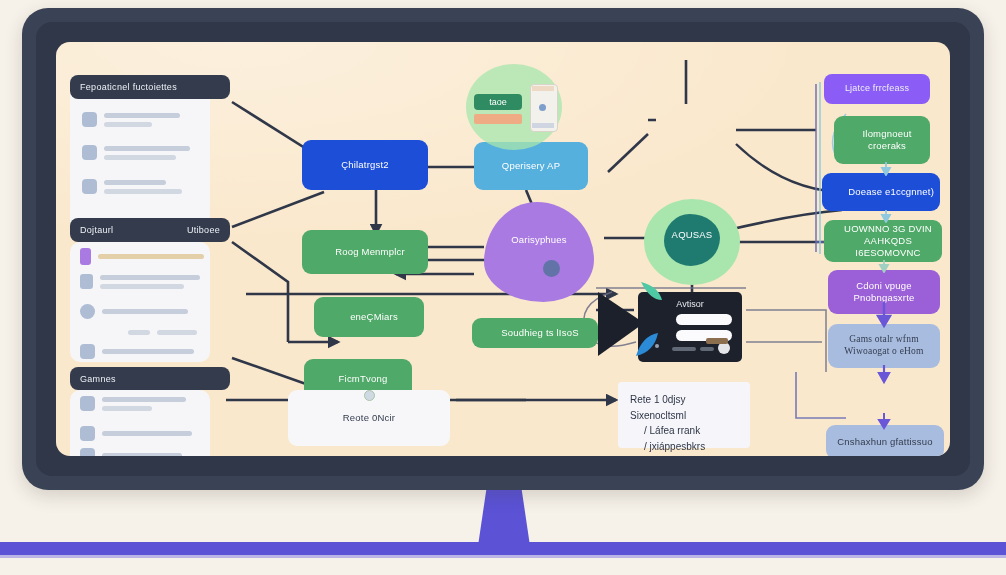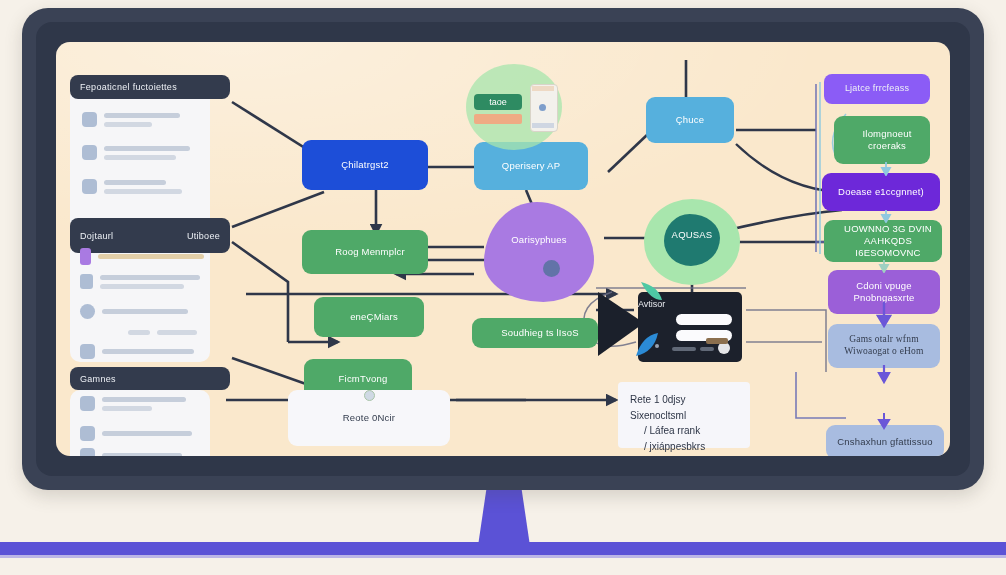--- a/index.html
+++ b/index.html
@@ -42,21 +42,21 @@
 
   
   .node{position:absolute;display:flex;align-items:center;justify-content:center;
         text-align:center;color:#fff;font-size:9.5px;line-height:1.25;
         letter-spacing:.2px;padding:4px 6px;box-sizing:border-box;}
   .rect{border-radius:9px;}
   .purple{background:#1d4ed8;text-align:center;}
   .purple-d{background:#9b5fd8;}
   .green{background:#4fa968;padding-left:16px;}
   .blue{background:#56b0dd;}
-  .blue-d{background:#6d28d9;}
+  .blue-d{background:#1d4ed8;justify-content:flex-end;}
   .periwinkle{background:#a8bce0;color:#333c4d;}
   .darkbar{background:#8b5cf6;border-radius:8px;color:#eef1f6;font-size:9px;}
   .whitecard{background:#f7f7fa;color:#333c4d;border-radius:9px;}
 
   
   .panel{position:absolute;background:#f6f6f8;border-radius:10px;}
   .panel-hdr{position:absolute;background:#333b4d;border-radius:8px;color:#eef1f6;
              font-size:9px;display:flex;align-items:center;padding:0 10px;
              justify-content:space-between;letter-spacing:.3px;}
   .row{position:absolute;display:flex;align-items:center;gap:7px;}
@@ -75,21 +75,21 @@
 
   
   .phone{position:absolute;background:#f3f1ec;border-radius:4px;border:1px solid #d9d4c8;}
   .phone-bar{position:absolute;background:#eed9c4;}
   .pill-green{position:absolute;background:#2e8b62;border-radius:4px;color:#fff;
               font-size:9px;display:flex;align-items:center;justify-content:center;}
   .pill-peach{position:absolute;background:#efab84;border-radius:2px;}
 
   
   #device{position:absolute;background:#1c212c;border-radius:5px;overflow:hidden;}
-  #device-label{position:absolute;color:#e7e9ee;font-size:9px;left:0;right:0;top:7px;text-align:left;}
+  #device-label{position:absolute;color:#e7e9ee;font-size:9px;left:0;right:0;top:7px;text-align:center;}
   .dev-slot{position:absolute;background:#fbfbfd;border-radius:7px;}
   .dev-chip{position:absolute;background:#6d7585;border-radius:2px;opacity:.85;}
   .dev-dot{position:absolute;border-radius:50%;background:#9aa2b1;}
   .plug{position:absolute;background:#8b6f4e;border-radius:2px;}
   #arrow-big{position:absolute;width:0;height:0;}
 
   .leaf{position:absolute;}
 
   
   #note{position:absolute;background:#f6f6fa;border-radius:4px;color:#2e3647;
@@ -211,21 +211,21 @@
         </div>
         <div class="row" style="left:26px;top:137px;">
           <div class="av"></div>
           <div class="lines">
             <div class="ln" style="width:62px;"></div>
               <div class="ln l2" style="width:78px;"></div>
           </div>
         </div>
 
         <div class="panel" style="left:14px;top:200px;width:140px;height:120px;"></div>
-        <div class="panel-hdr" style="left:14px;top:176px;width:140px;height:35px;">
+        <div class="panel-hdr" style="left:14px;top:176px;width:140px;height:24px;">
           <span>Dojtaurl</span>
           <span>Utiboee</span>
         </div>
         <div class="row" style="left:24px;top:206px;">
           <div class="av" style="background:#a97ae2;width:11px;height:17px;border-radius:3px;"></div>
           <div class="lines">
             <div class="ln" style="width:106px;background:#e3cfa8;"></div>
           </div>
         </div>
         <div class="row" style="left:24px;top:232px;">
@@ -298,23 +298,20 @@
 
         <div class="node rect whitecard" style="left:232px;top:348px;width:162px;height:56px;">
           <span>Reote 0Ncir</span>
         </div>
         <div class="dot-tiny" style="left:308px;top:348px;width:9px;height:9px;background:#cfd9e4;border:1.5px solid #a8c4a8;"></div>
 
         <div class="node rect blue" style="left:418px;top:100px;width:114px;height:48px;">
           <span>Qperisery  AP</span>
         </div>
 
-        <div class="node rect blue" style="left:590px;top:55px;width:88px;height:46px;">
-          <span>Çhuce</span>
-        </div>
 
         <div class="blob-purple" style="left:428px;top:160px;width:110px;height:100px;"></div>
         <div class="node" style="left:428px;top:188px;width:110px;height:20px;">
           <span>Oarisyphues</span>
         </div>
         <div class="dot-tiny" style="left:487px;top:218px;width:17px;height:17px;background:#6273a8;"></div>
 
         <div class="blob-green" style="left:588px;top:157px;width:96px;height:86px;"></div>
         <div class="blob-green-in" style="left:608px;top:172px;width:56px;height:52px;"></div>
         <div class="node" style="left:594px;top:184px;width:84px;height:18px;">

